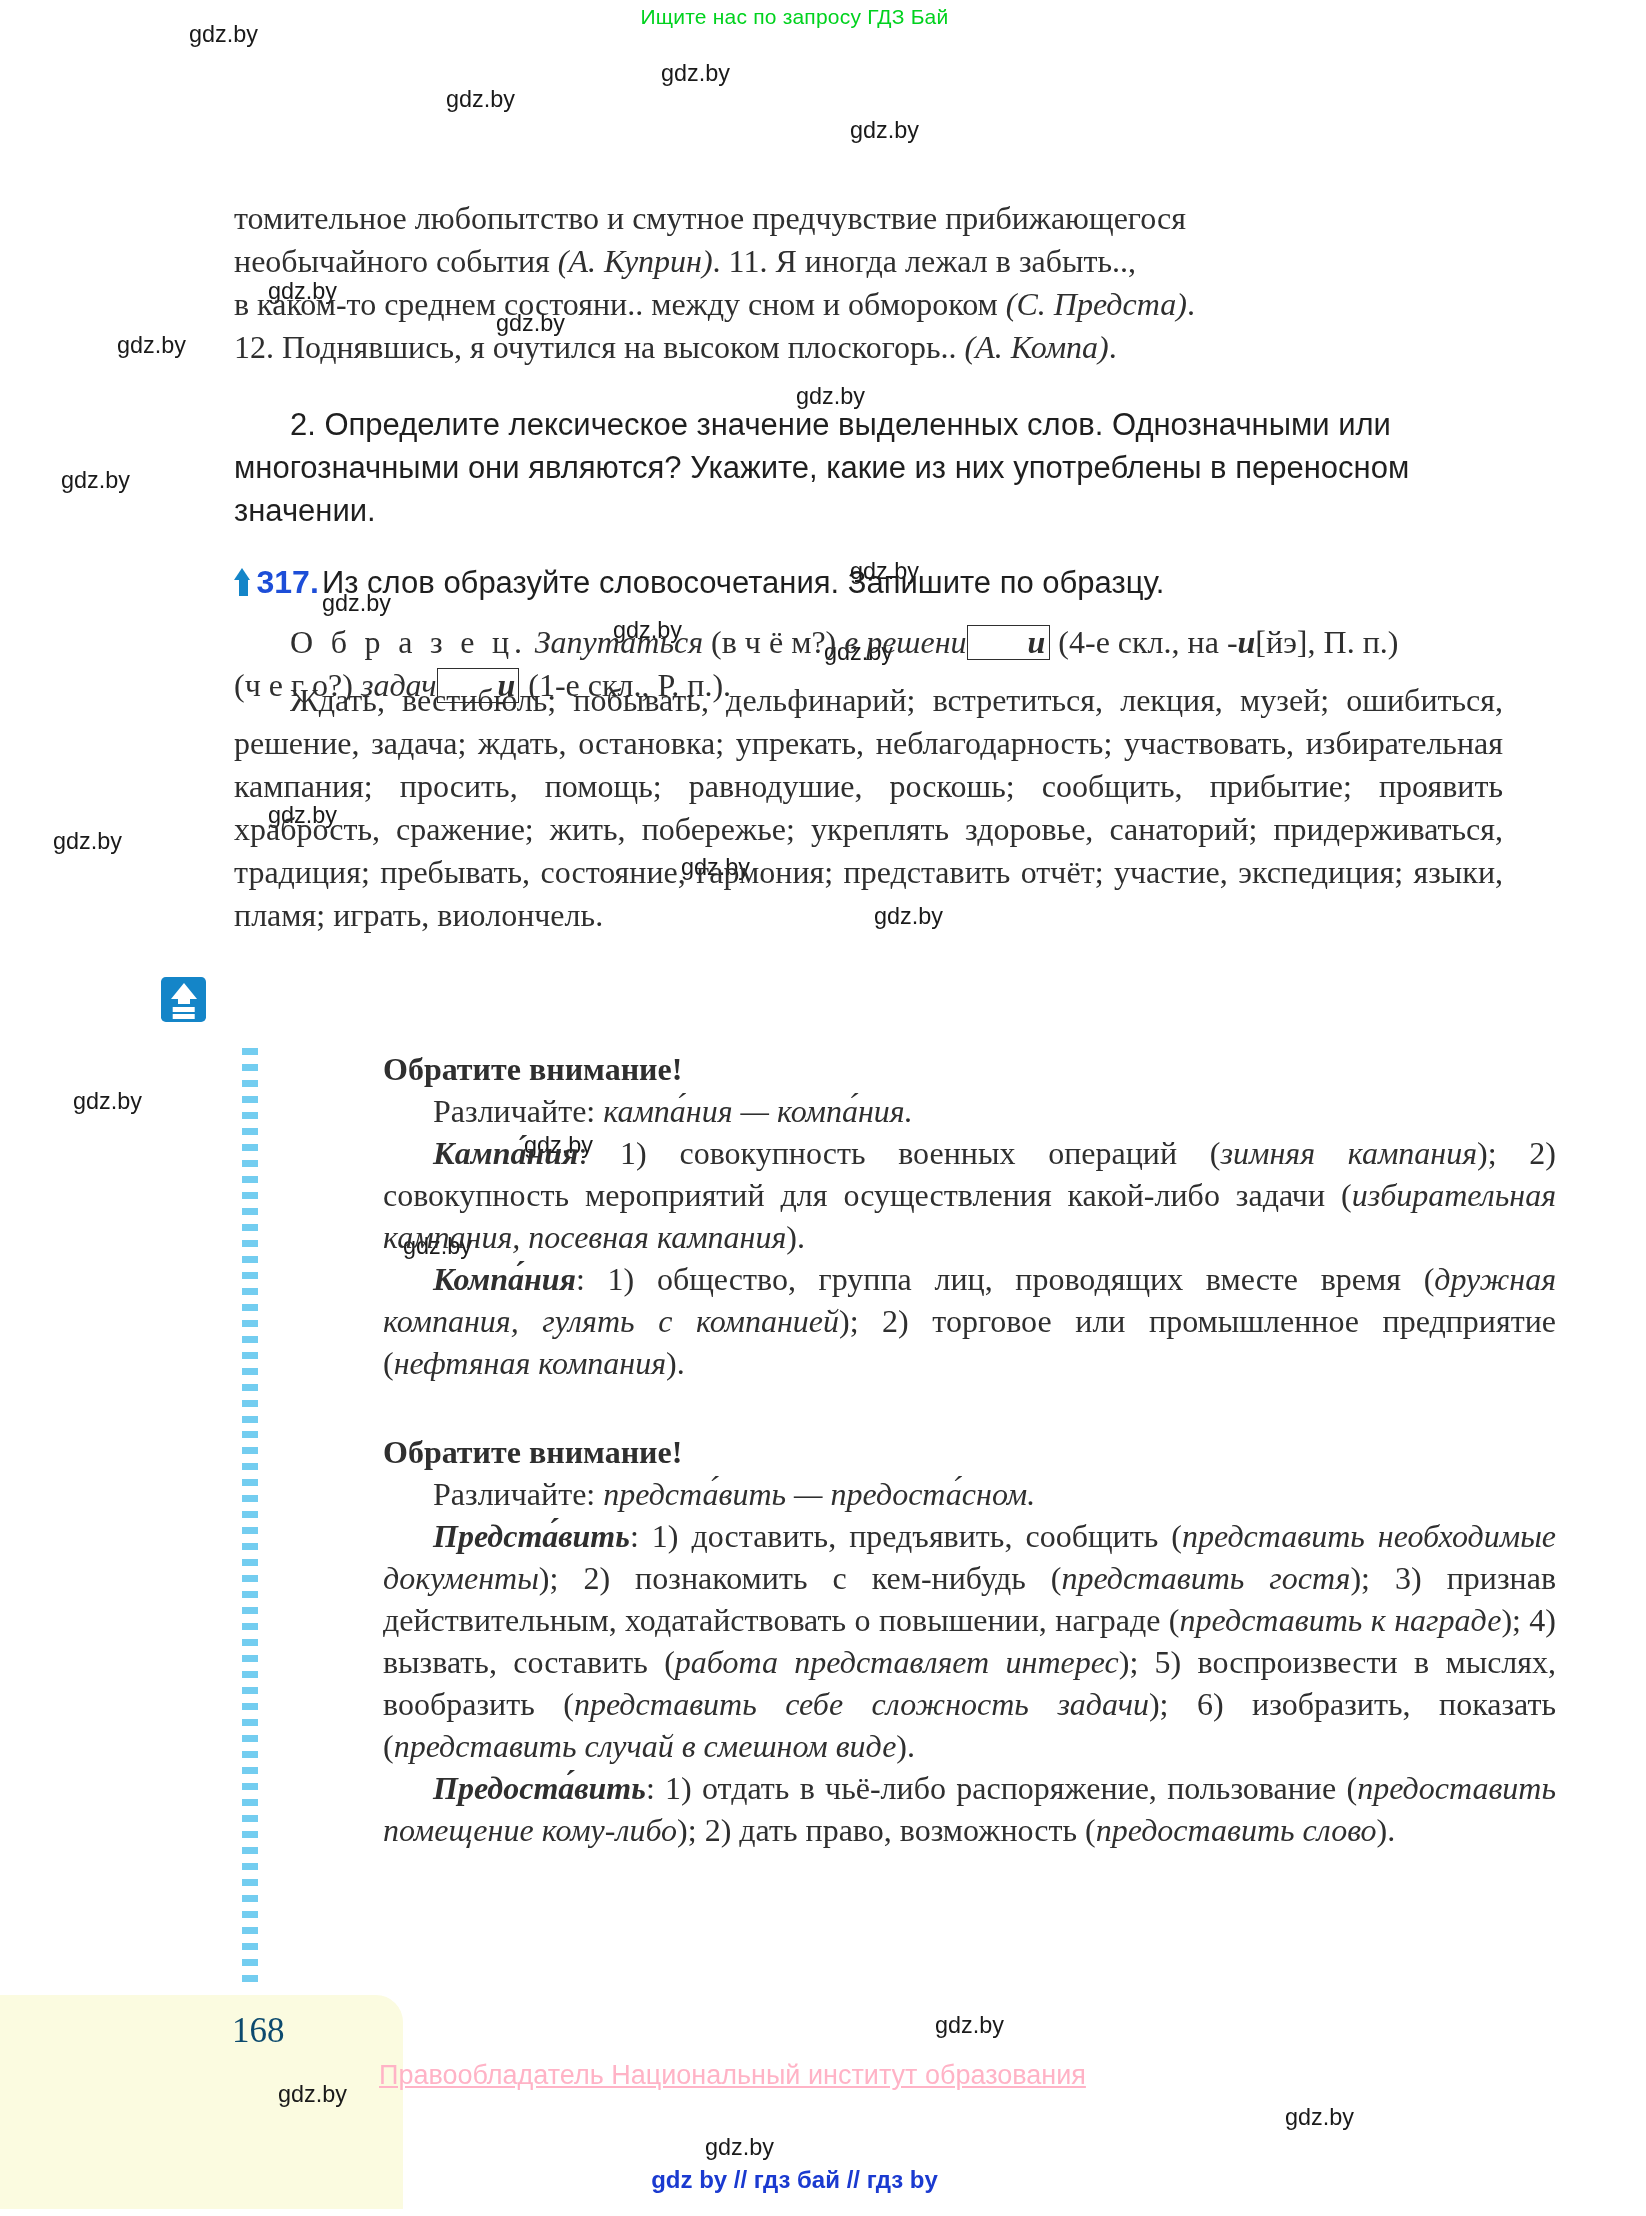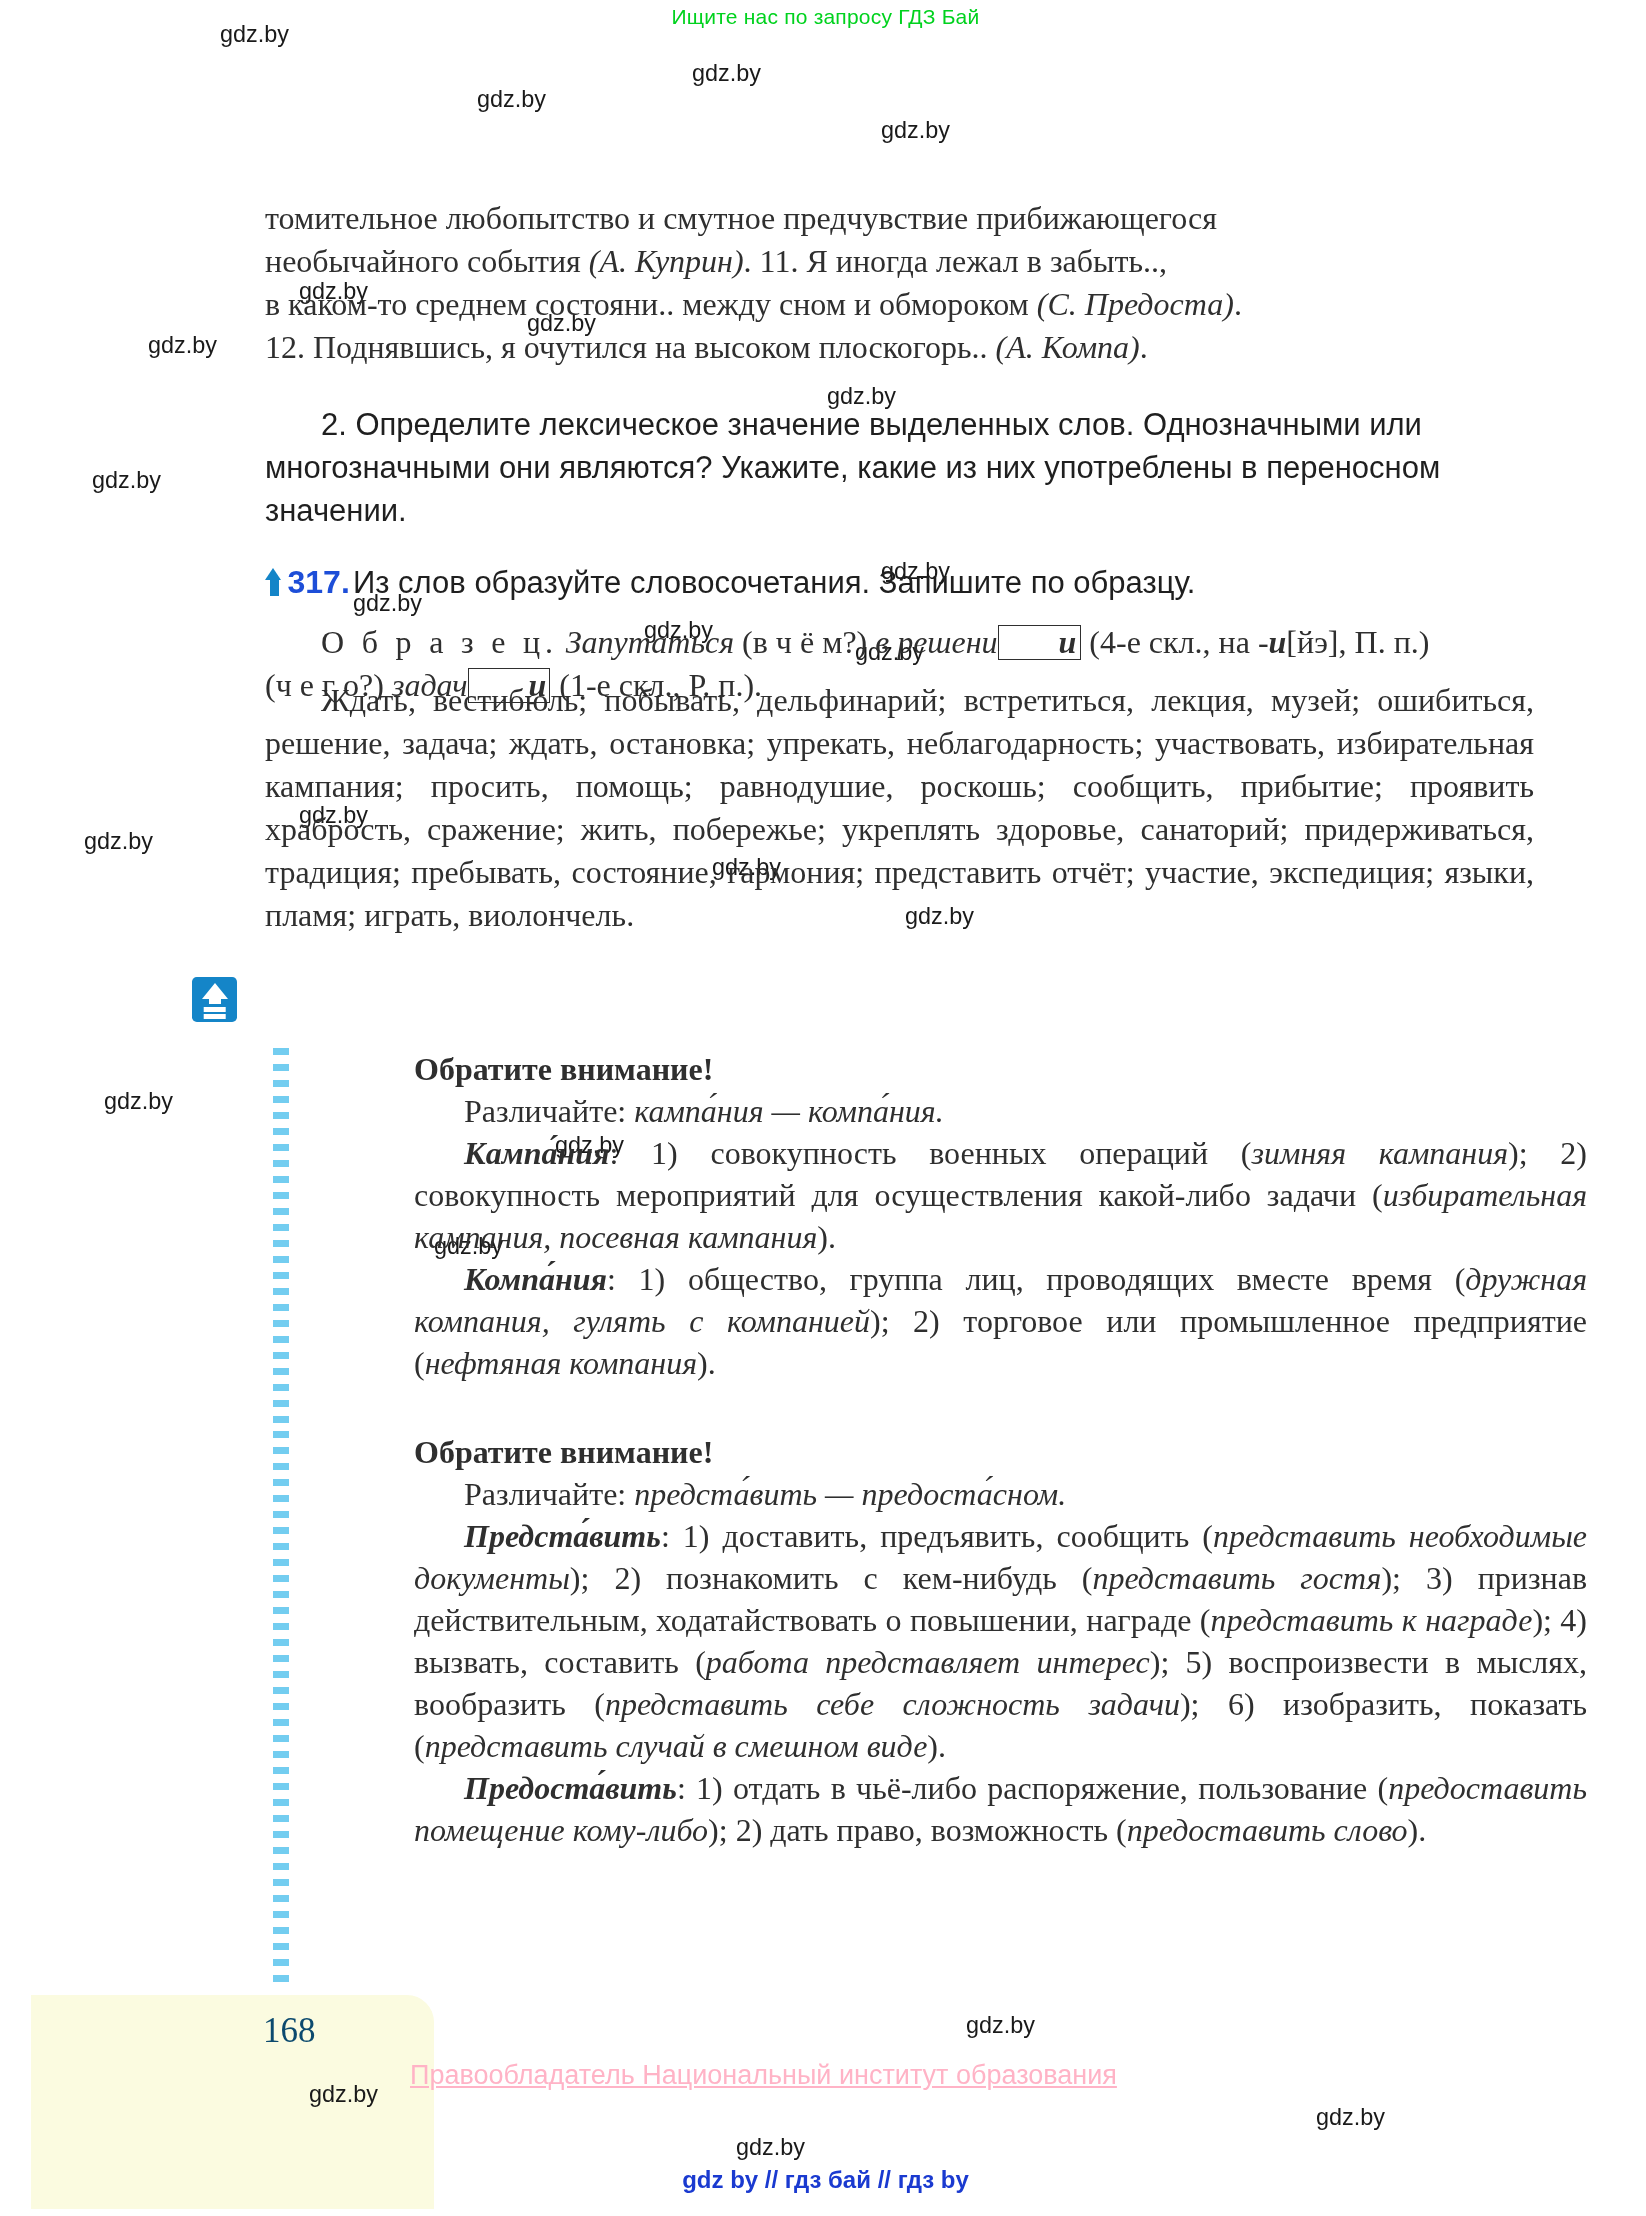--- a/index.html
+++ b/index.html
@@ -8,21 +8,20 @@
     background: #ffffff;
   }
   .page {
     position: relative;
     width: 1589px;
     height: 2216px;
     background: #ffffff;
     overflow: hidden;
     font-family: "Liberation Serif", "DejaVu Serif", serif;
     color: #2b2b2b;
-    margin-left: 31px;
   }
 
   
   .promo-banner {
     position: absolute;
     top: 4.8px;
     left: 0;
     width: 100%;
     text-align: center;
     font-family: "Liberation Sans", sans-serif;
@@ -267,21 +266,21 @@
   <div class="wm" style="left:73px;  top:1088px;">gdz.by</div>
   <div class="wm" style="left:524px; top:1132px;">gdz.by</div>
   <div class="wm" style="left:403px; top:1233px;">gdz.by</div>
 
   <div id="para-top">
     <p class="serif">
       <span>томительное любопытство и смутное предчувствие прибижающегося</span>
       <br>
       <span>необычайного события </span><span class="it">(А. Куприн)</span><span>. 11. Я иногда лежал в забыть..,</span>
       <br>
-      <span>в каком-то среднем состояни.. между сном и обмороком </span><span class="it">(С. Предоста)</span><span>.</span>
+      <span>в каком-то среднем состояни.. между сном и обмороком </span><span class="it">(С. Предста)</span><span>.</span>
       <br>
       <span>12. Поднявшись, я очутился на высоком плоскогорь.. </span><span class="it">(А. Компа)</span><span>.</span>
     </p>
   </div>
 
   <div id="para-task2">
     <p class="sans" style="text-indent:56px;">2. Определите лексическое значение выделенных слов. Однозначными или многозначными они являются? Укажите, какие из них употреблены в переносном значении.</p>
   </div>
 
   <div id="ex317-head">

